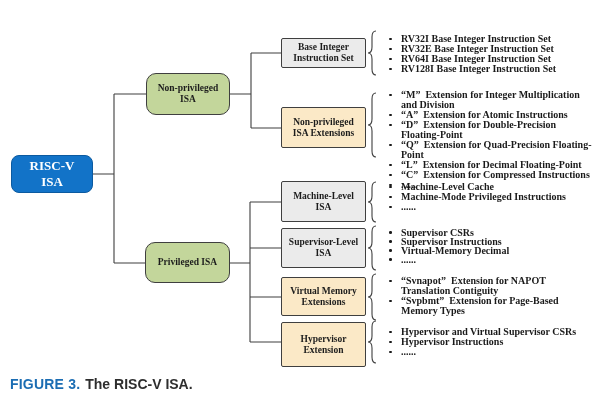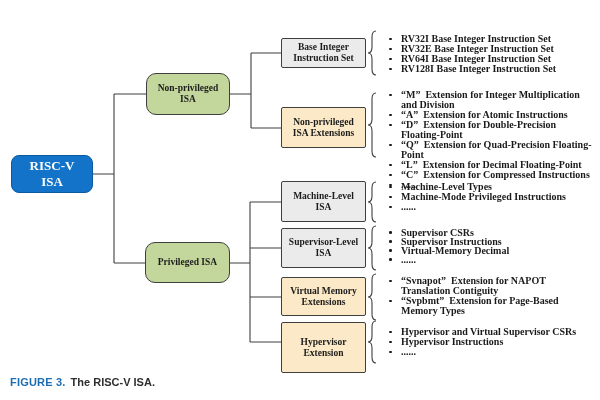--- a/index.html
+++ b/index.html
@@ -15,21 +15,21 @@
   .node-gray{background:#ebebeb;border:1.2px solid #3f3f3f;border-radius:2px;font-size:9.5px;}
   .node-yellow{background:#fbe9c7;border:1.2px solid #3f3f3f;border-radius:2px;font-size:9.5px;}
   ul.bullets{position:absolute;left:387px;margin:0;padding:0;list-style:none;width:205px;}
   ul.bullets li{position:relative;padding-left:14px;font-size:10px;font-weight:bold;
                 color:#1a1a1a;line-height:10px;white-space:pre-wrap;}
   ul.bullets.lh9 li{line-height:9px;}
   ul.bullets li::before{content:"";position:absolute;left:2px;top:3.6px;width:2.6px;height:2.6px;
                 border-radius:50%;background:#1a1a1a;}
   ul.bullets.lh9 li::before{top:3.1px;}
   .caption{position:absolute;left:10px;top:376px;font-family:"Liberation Sans", sans-serif;
-           font-weight:bold;font-size:11px;color:#2e2e2e;}
+           font-weight:bold;font-size:14px;color:#2e2e2e;}
   .caption .figlabel{color:#1b6db3;margin-right:5px;letter-spacing:0.2px;}
 </style>
 </head>
 <body>
 
 <div class="canvas">
 
   <svg class="wires" viewBox="0 0 600 400">
     <path d="M93,174 H114 M114,94 V263 M114,94 H146 M114,263 H145" stroke="#3f3f3f" stroke-width="1.1" fill="none"></path>
     <path d="M230,94 H251 M251,53 V128 M251,53 H281 M251,128 H281" stroke="#3f3f3f" stroke-width="1.1" fill="none"></path>
@@ -58,42 +58,42 @@
 
   <div class="node node-gray" style="left:281px;top:181px;width:85px;height:41px;">Machine-Level
 ISA</div>
 
   <div class="node node-gray" style="left:281px;top:228px;width:85px;height:40px;">Supervisor-Level
 ISA</div>
 
   <div class="node node-yellow" style="left:281px;top:277px;width:85px;height:39px;">Virtual Memory
 Extensions</div>
 
-  <div class="node node-yellow" style="left:281px;top:322px;width:85px;height:51px;">Hypervisor
+  <div class="node node-yellow" style="left:281px;top:322px;width:85px;height:45px;">Hypervisor
 Extension</div>
 
   <ul class="bullets" style="top:34px;">
     <li>RV32I Base Integer Instruction Set</li>
     <li>RV32E Base Integer Instruction Set</li>
     <li>RV64I Base Integer Instruction Set</li>
     <li>RV128I Base Integer Instruction Set</li>
   </ul>
 
   <ul class="bullets" style="top:90px;">
     <li>“M”  Extension for Integer Multiplication and Division</li>
     <li>“A”  Extension for Atomic Instructions</li>
     <li>“D”  Extension for Double-Precision Floating-Point</li>
     <li>“Q”  Extension for Quad-Precision Floating-Point</li>
     <li>“L”  Extension for Decimal Floating-Point</li>
     <li>“C”  Extension for Compressed Instructions</li>
     <li>......</li>
   </ul>
 
   <ul class="bullets" style="top:182px;">
-    <li>Machine-Level Types</li>
+    <li>Machine-Level Cache</li>
     <li>Machine-Mode Privileged Instructions</li>
     <li>......</li>
   </ul>
 
   <ul class="bullets lh9" style="top:228px;">
     <li>Supervisor CSRs</li>
     <li>Supervisor Instructions</li>
     <li>Virtual-Memory Decimal</li>
     <li>......</li>
   </ul>

